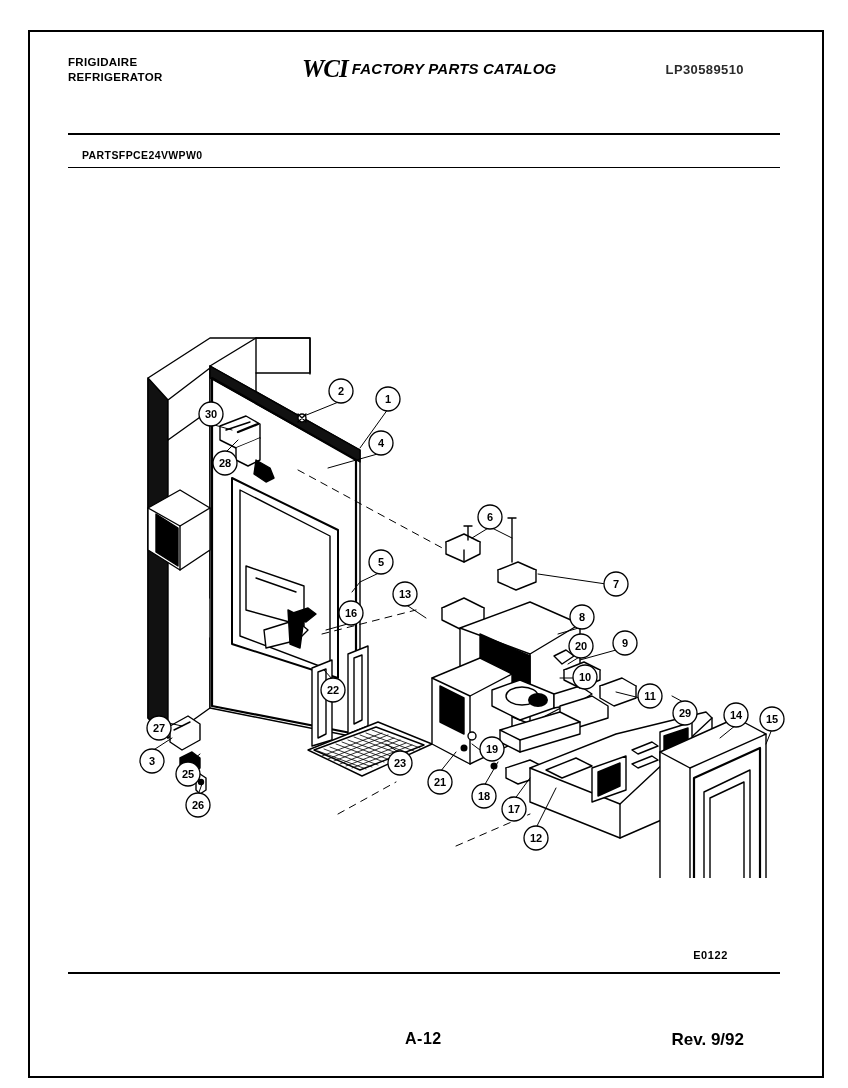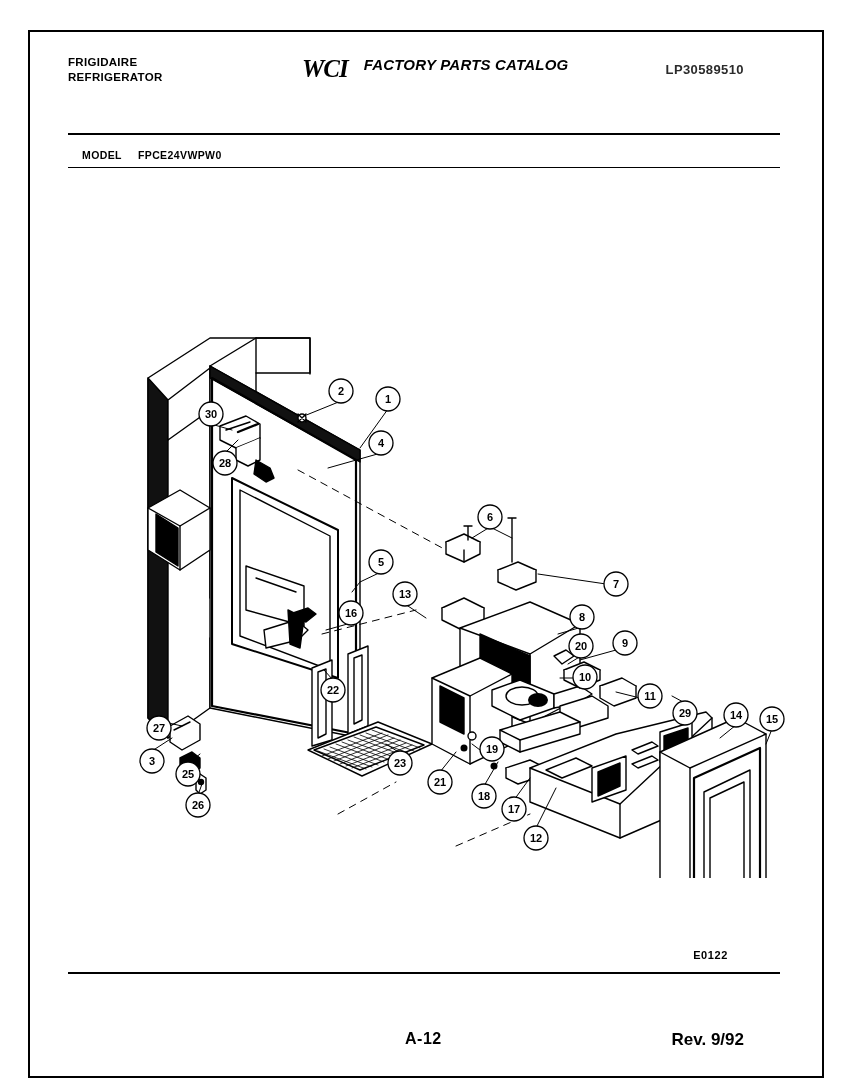--- a/index.html
+++ b/index.html
@@ -35,21 +35,22 @@
     font-weight: bold;
     letter-spacing: 0.3px;
     line-height: 15px;
   }
   .brand div { white-space: nowrap; }
 
   .catalog-title {
     position: absolute;
     left: 300px; top: 48px;
     display: flex;
-    gap: 14px;
+    align-items: center;
+    gap: 2px;
   }
   .wci-logo {
     font-family: "Liberation Serif", serif;
     font-style: italic;
     font-weight: bold;
     font-size: 25px;
     letter-spacing: -1px;
     line-height: 1;
     padding: 0 2px;
   }
@@ -82,21 +83,21 @@
     height: 1px;
     background: #000;
   }
   .model-line {
     position: absolute;
     left: 82px; top: 141px;
     font-size: 10.5px;
     font-weight: bold;
     letter-spacing: 0.4px;
   }
-  .model-line .mdl-value { margin-left: 16px; }
+  .model-line .mdl-value { margin-left: 0; }
 
   .rule-bottom {
     position: absolute;
     left: 68px; top: 964px;
     width: 712px;
     height: 2px;
     background: #000;
   }
   .fig-code {
     position: absolute;
@@ -151,21 +152,21 @@
   <div class="catalog-title">
     <span class="wci-logo">WCI</span>
     <span class="catalog-text">FACTORY PARTS CATALOG</span>
   </div>
 
   <div class="catalog-number">LP30589510</div>
 
   <div class="rule-top"></div>
 
   <div class="model-line">
-    <span>MODEL</span><span class="mdl-value">FPCE24VWPW0</span>
+    <span>PARTS</span><span class="mdl-value">FPCE24VWPW0</span>
   </div>
 
   <div class="rule-model"></div>
 
   <div class="drawing">
     <svg width="730" height="700" viewBox="0 0 730 700" xmlns="http://www.w3.org/2000/svg" fill="none" stroke="#000" stroke-width="1.4" stroke-linejoin="round" stroke-linecap="round">
 
       <g>
 
         <path d="M88 200 L150 160 L250 160 L250 195 L196 195 L196 232 L150 232 L150 420 L186 420 L186 460 L150 460 L150 530 L108 560 L88 540 Z" fill="#fff"></path>

